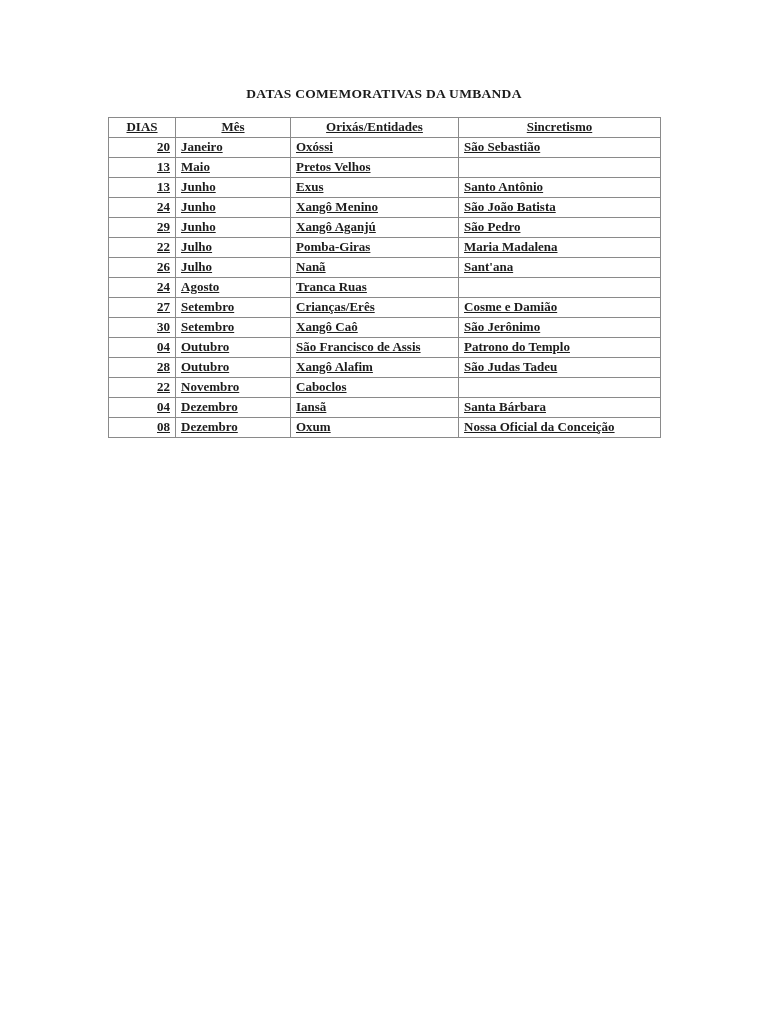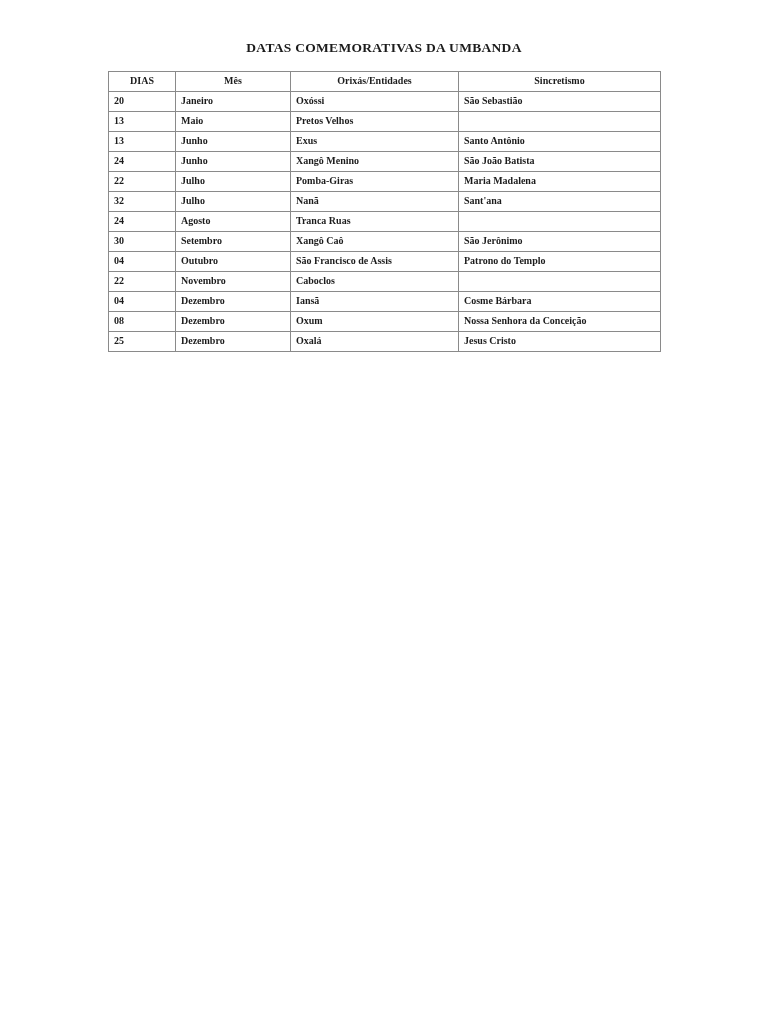--- a/index.html
+++ b/index.html
@@ -10,56 +10,57 @@
   .page {
     position: relative;
     width: 768px;
     height: 1024px;
     background: #ffffff;
     overflow: hidden;
     font-family: "Liberation Serif", "DejaVu Serif", serif;
     color: #1c1c1c;
   }
   .doc-title {
-    padding-top: 40px;
+    padding-top: 86px;
     text-align: center;
     font-size: 13.5px;
     font-weight: bold;
     letter-spacing: 0.3px;
     color: #1c1c1c;
   }
   table.dates-table {
     border-collapse: collapse;
     margin-left: 108px;
     margin-top: 15px;
     table-layout: fixed;
     width: 552px;
-    font-size: 10px;
+    font-size: 13px;
     font-weight: bold;
     color: #1c1c1c;
+    text-decoration: underline;
   }
   table.dates-table col.c-dias { width: 67px; }
   table.dates-table col.c-mes { width: 115px; }
   table.dates-table col.c-orixas { width: 168px; }
   table.dates-table col.c-sinc { width: 202px; }
   table.dates-table th,
   table.dates-table td {
     border: 1px solid #8a8a8a;
     padding: 1px 5px 2px 5px;
     line-height: 16px;
     vertical-align: top;
     text-align: left;
     overflow: hidden;
   }
   table.dates-table th {
     text-align: center;
     font-weight: bold;
   }
   table.dates-table td.col-dias {
-    text-align: left;
+    text-align: right;
   }
 </style>
 </head>
 <body>
 
 <div class="page">
   <div class="doc-title">DATAS COMEMORATIVAS DA UMBANDA</div>
 
   <table class="dates-table">
     <colgroup>
@@ -95,68 +96,80 @@
           <td>Exus</td>
           <td>Santo Antônio</td>
         </tr>
         <tr>
           <td class="col-dias">24</td>
           <td>Junho</td>
           <td>Xangô Menino</td>
           <td>São João Batista</td>
         </tr>
         <tr>
+          <td class="col-dias">29</td>
+          <td>Junho</td>
+          <td>Xangô Aganjú</td>
+          <td>São Pedro</td>
+        </tr>
+        <tr>
           <td class="col-dias">22</td>
           <td>Julho</td>
           <td>Pomba-Giras</td>
           <td>Maria Madalena</td>
         </tr>
         <tr>
-          <td class="col-dias">32</td>
+          <td class="col-dias">26</td>
           <td>Julho</td>
           <td>Nanã</td>
           <td>Sant'ana</td>
         </tr>
         <tr>
           <td class="col-dias">24</td>
           <td>Agosto</td>
           <td>Tranca Ruas</td>
           <td></td>
+        </tr>
+        <tr>
+          <td class="col-dias">27</td>
+          <td>Setembro</td>
+          <td>Crianças/Erês</td>
+          <td>Cosme e Damião</td>
         </tr>
         <tr>
           <td class="col-dias">30</td>
           <td>Setembro</td>
           <td>Xangô Caô</td>
           <td>São Jerônimo</td>
         </tr>
         <tr>
           <td class="col-dias">04</td>
           <td>Outubro</td>
           <td>São Francisco de Assis</td>
           <td>Patrono do Templo</td>
         </tr>
         <tr>
+          <td class="col-dias">28</td>
+          <td>Outubro</td>
+          <td>Xangô Alafim</td>
+          <td>São Judas Tadeu</td>
+        </tr>
+        <tr>
           <td class="col-dias">22</td>
           <td>Novembro</td>
           <td>Caboclos</td>
           <td></td>
         </tr>
         <tr>
           <td class="col-dias">04</td>
           <td>Dezembro</td>
           <td>Iansã</td>
-          <td>Cosme Bárbara</td>
+          <td>Santa Bárbara</td>
         </tr>
         <tr>
           <td class="col-dias">08</td>
           <td>Dezembro</td>
           <td>Oxum</td>
-          <td>Nossa Senhora da Conceição</td>
-        </tr>
-        <tr>
-          <td class="col-dias">25</td>
-          <td>Dezembro</td>
-          <td>Oxalá</td>
-          <td>Jesus Cristo</td>
+          <td>Nossa Oficial da Conceição</td>
         </tr>
       </tbody>
   </table>
 </div>
 
 </body></html>

